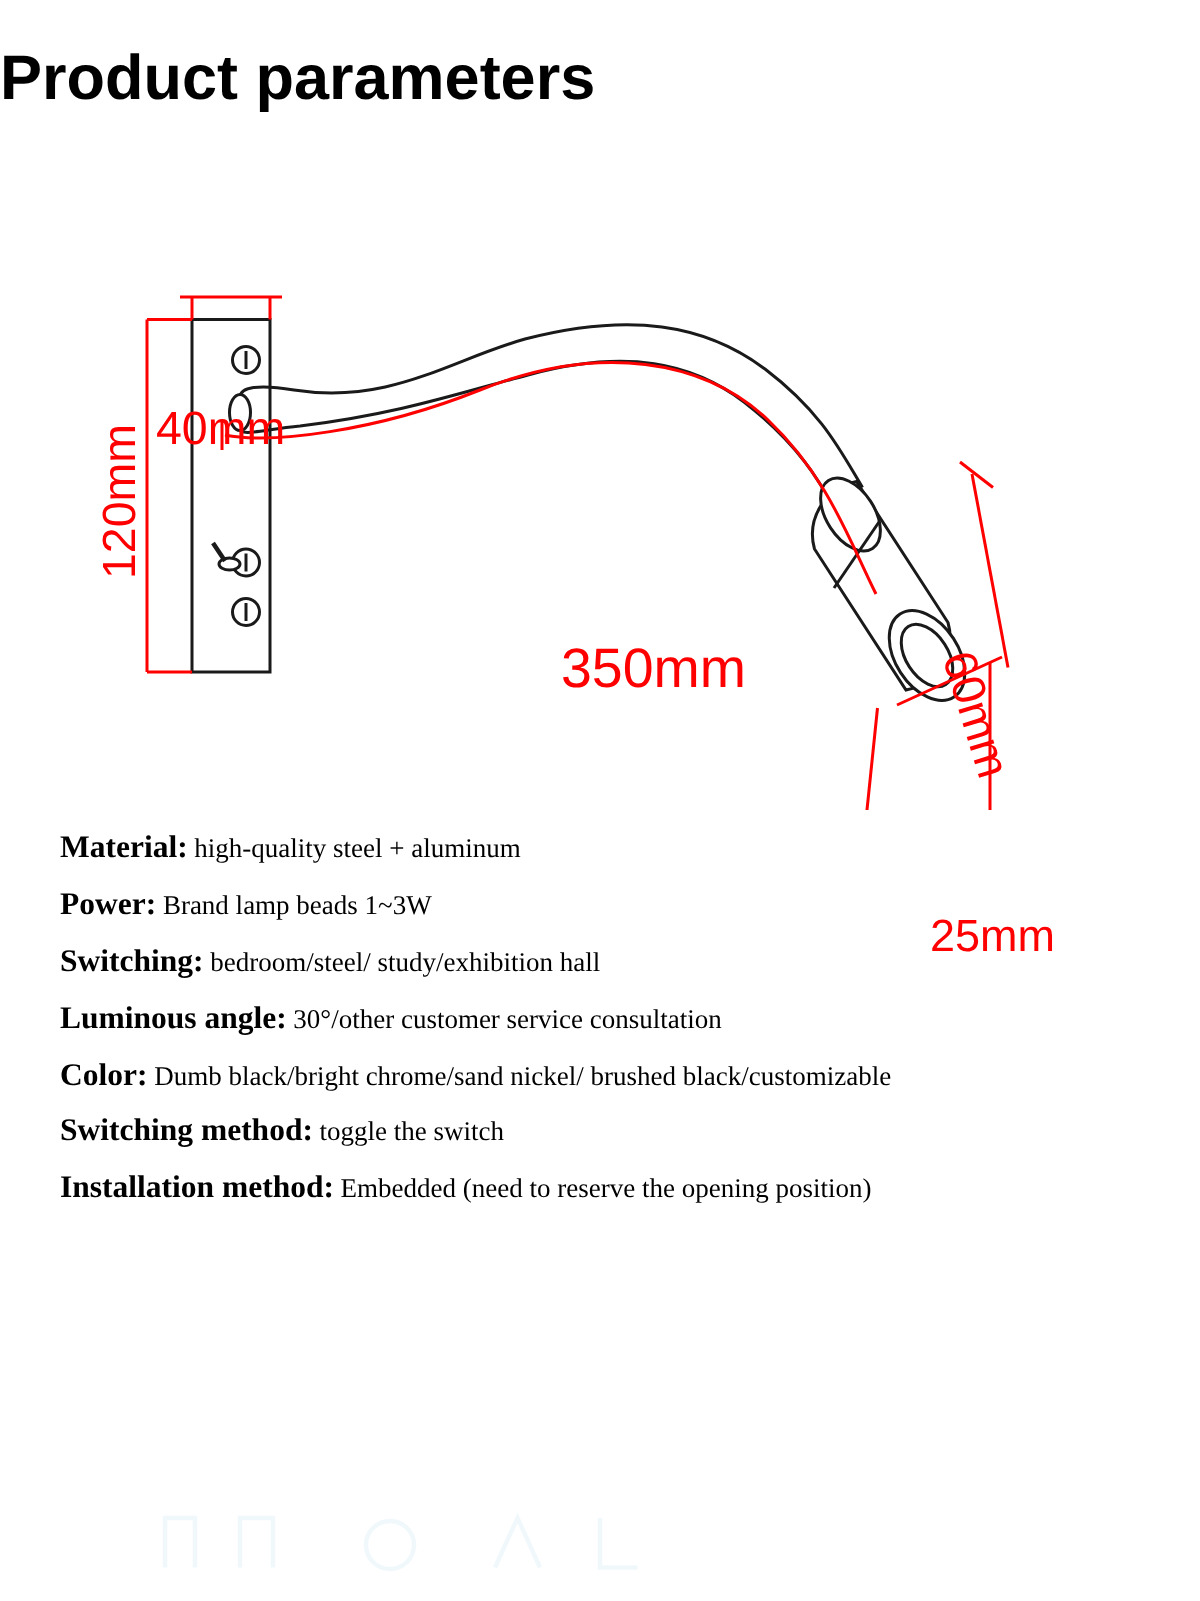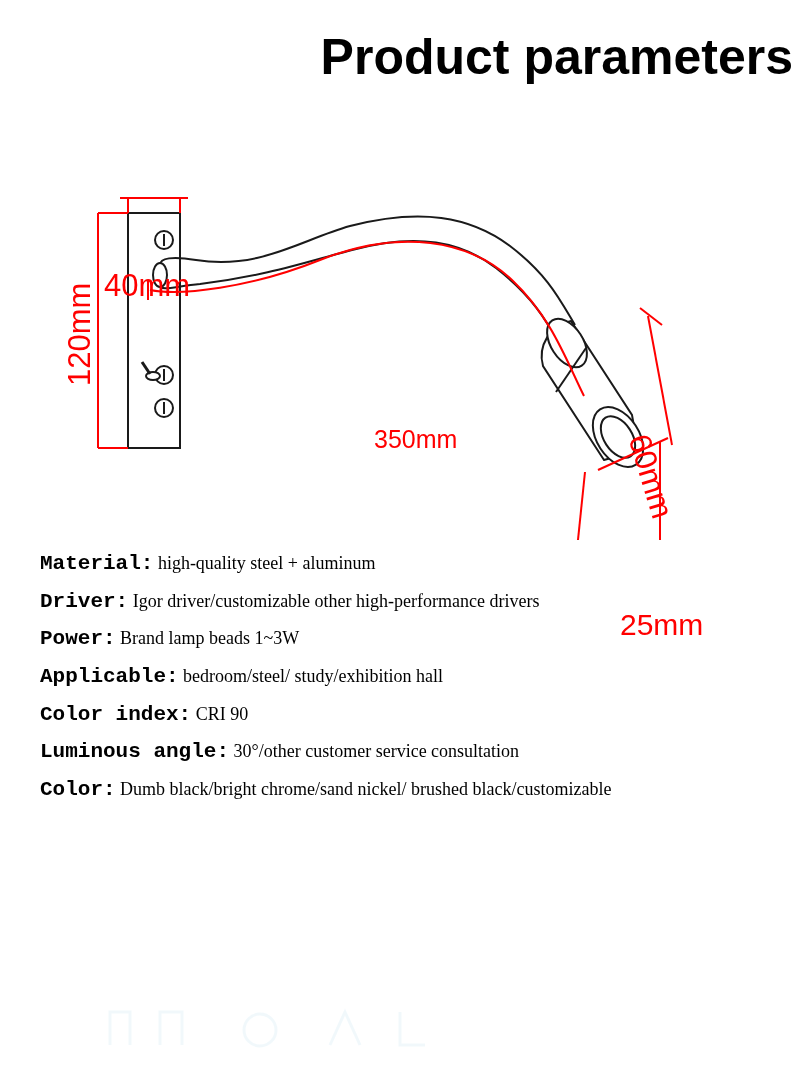--- a/index.html
+++ b/index.html
@@ -18,22 +18,22 @@
   .page {
     position: relative;
     width: 800px;
     height: 1067px;
   }
   .title {
     position: absolute;
     top: 28px;
     left: 0;
     width: 793px;
-    text-align: right;
-    font-size: 50px;
+    text-align: left;
+    font-size: 42px;
     font-weight: bold;
     letter-spacing: 0px;
     font-family: "Liberation Sans", sans-serif;
   }
   .diagram {
     position: absolute;
     top: 120px;
     left: 0;
     width: 800px;
     height: 420px;
@@ -52,21 +52,21 @@
   #dim-120 {
     left: 62px;
     top: 266px;
     font-size: 31px;
     transform: rotate(-90deg);
     transform-origin: left top;
   }
   #dim-350 {
     left: 374px;
     top: 305px;
-    font-size: 25px;
+    font-size: 37px;
   }
   #dim-60 {
     left: 655px;
     top: 310px;
     font-size: 31px;
     transform: rotate(73deg);
     transform-origin: left top;
   }
   #dim-25 {
     left: 620px;
@@ -80,21 +80,21 @@
     width: 730px;
   }
   .spec-row {
     display: block;
     margin-bottom: 13.5px;
     line-height: 1.15;
   }
   .spec-label {
     font-size: 21px;
     font-weight: bold;
-    font-family: Liberation Mono, monospace;
+    font-family: Liberation Serif, serif;
   }
   .spec-value {
     font-size: 18px;
     font-weight: normal;
     font-family: Liberation Serif, serif;
   }
   .watermark {
     position: absolute;
     left: 100px;
     top: 1000px;
@@ -169,42 +169,42 @@
     <div class="dim-label" id="dim-60">60mm</div>
     <div class="dim-label" id="dim-25">25mm</div>
   </div>
 
   <div class="specs">
     <div class="spec-row">
       <span class="spec-label">Material:</span>
       <span class="spec-value">high-quality steel + aluminum</span>
     </div>
     <div class="spec-row">
-      <span class="spec-label">Driver:</span>
-      <span class="spec-value">Igor driver/customizable other high-performance drivers</span>
-    </div>
-    <div class="spec-row">
       <span class="spec-label">Power:</span>
       <span class="spec-value">Brand lamp beads 1~3W</span>
     </div>
     <div class="spec-row">
-      <span class="spec-label">Applicable:</span>
+      <span class="spec-label">Switching:</span>
       <span class="spec-value">bedroom/steel/ study/exhibition hall</span>
-    </div>
-    <div class="spec-row">
-      <span class="spec-label">Color index:</span>
-      <span class="spec-value">CRI 90</span>
     </div>
     <div class="spec-row">
       <span class="spec-label">Luminous angle:</span>
       <span class="spec-value">30°/other customer service consultation</span>
     </div>
     <div class="spec-row">
       <span class="spec-label">Color:</span>
       <span class="spec-value">Dumb black/bright chrome/sand nickel/ brushed black/customizable</span>
+    </div>
+    <div class="spec-row">
+      <span class="spec-label">Switching method:</span>
+      <span class="spec-value">toggle the switch</span>
+    </div>
+    <div class="spec-row">
+      <span class="spec-label">Installation method:</span>
+      <span class="spec-value">Embedded (need to reserve the opening position)</span>
     </div>
   </div>
 
   <svg class="watermark" viewBox="0 0 380 55">
     <path d="M10,45 L10,12 L30,12 L30,45" fill="none" stroke="#9fd2e8" stroke-width="3"></path>
     <path d="M60,45 L60,12 L82,12 L82,45" fill="none" stroke="#9fd2e8" stroke-width="3"></path>
     <circle cx="160" cy="30" r="16" fill="none" stroke="#9fd2e8" stroke-width="3"></circle>
     <path d="M230,45 L245,12 L260,45" fill="none" stroke="#9fd2e8" stroke-width="3"></path>
     <path d="M300,12 L300,45 L325,45" fill="none" stroke="#9fd2e8" stroke-width="3"></path>
   </svg>

